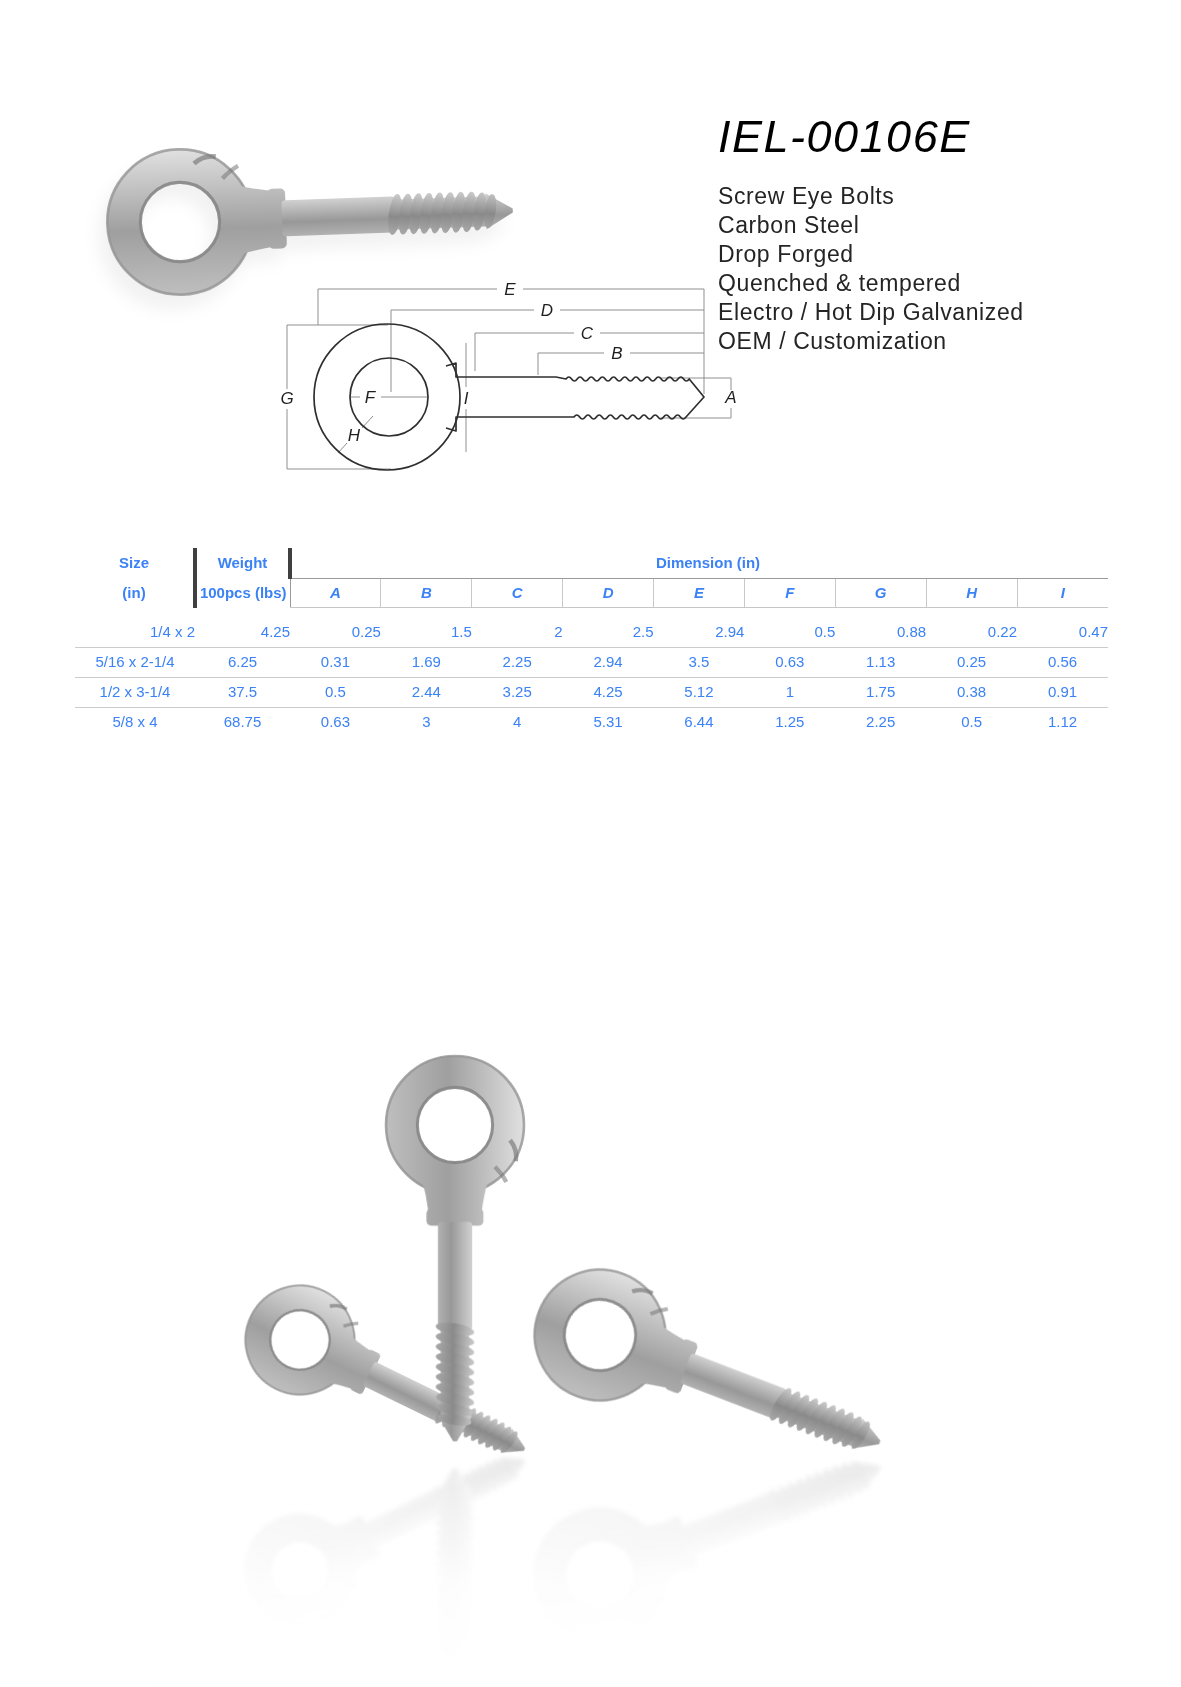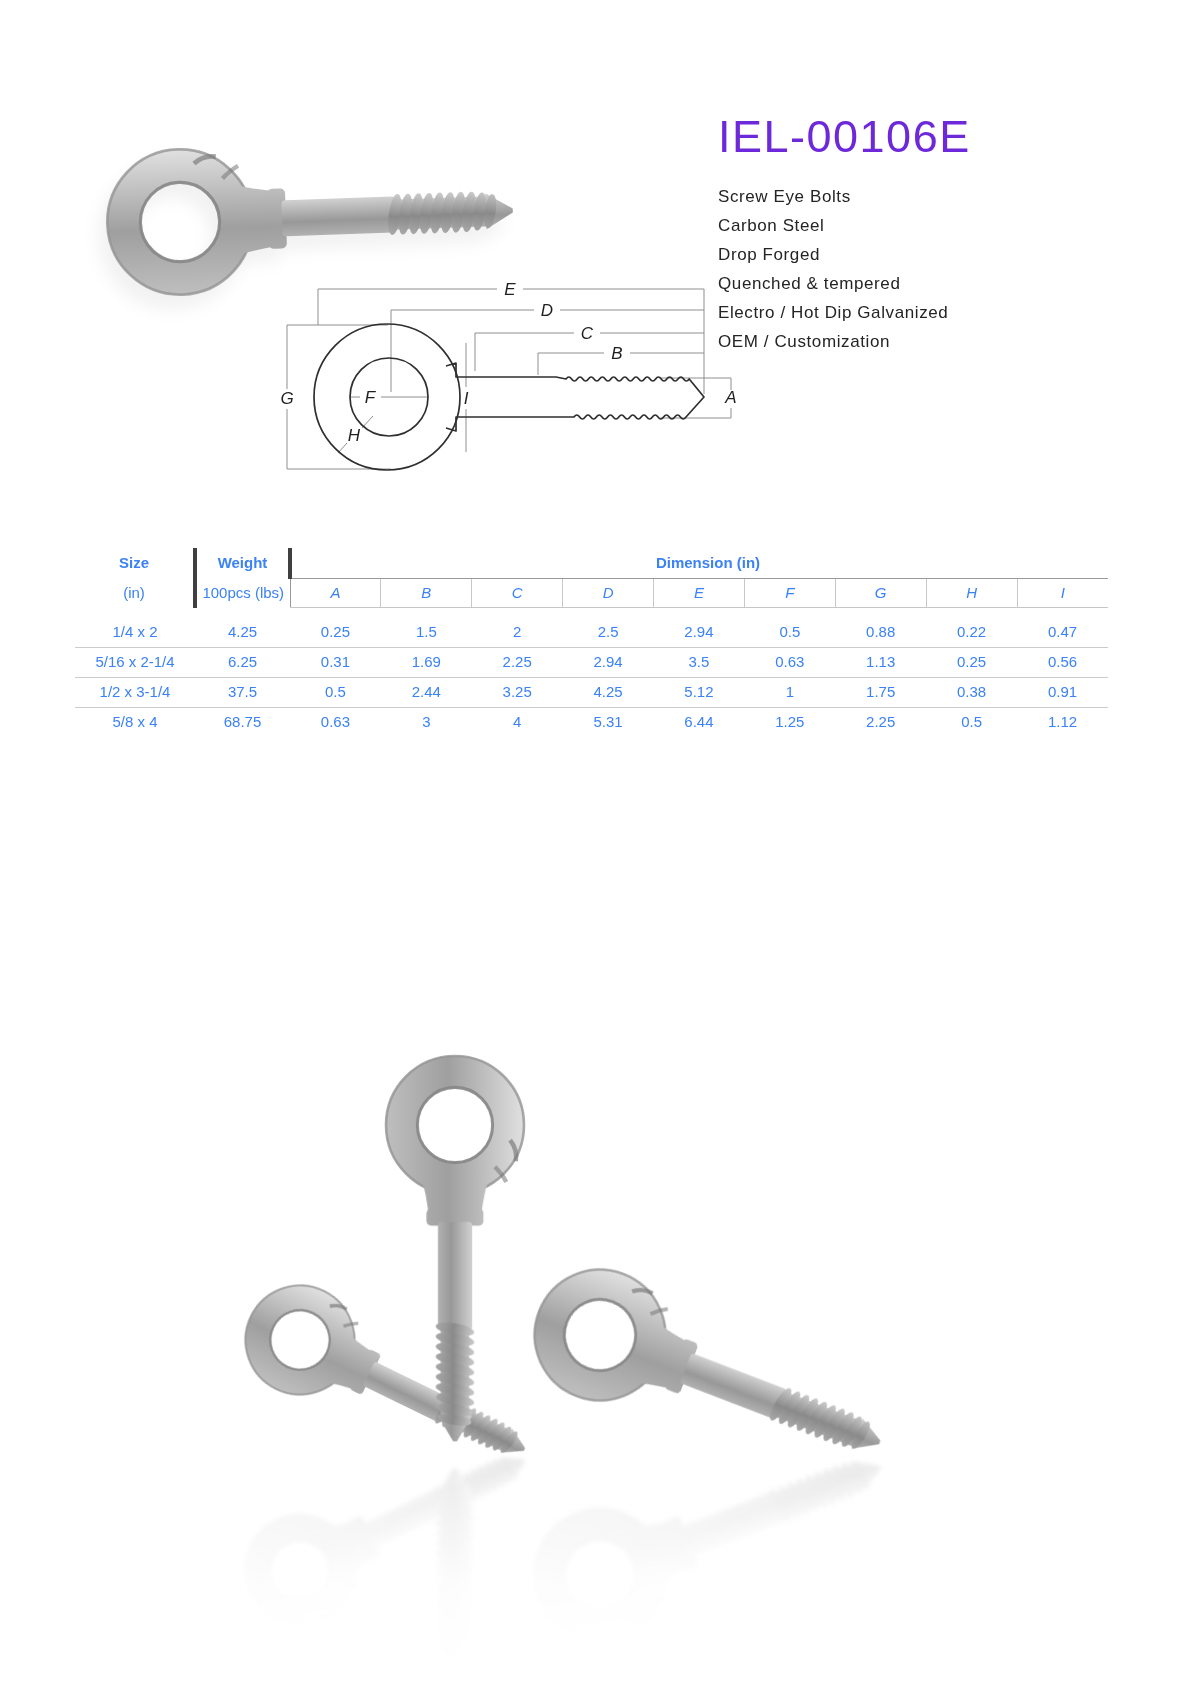--- a/index.html
+++ b/index.html
@@ -1,41 +1,41 @@
 <!DOCTYPE html>
 <html><head>
 <meta charset="utf-8">
 <style>
   html,body{margin:0;padding:0;background:#ffffff;}
   body{width:1181px;height:1687px;position:relative;overflow:hidden;
        font-family:"Liberation Sans",sans-serif;color:#1c1c1c;}
 
   
   .title-block{position:absolute;left:718px;top:112px;}
-  .product-code{font-size:45px;letter-spacing:1.5px;color:#6d28d9;line-height:1.1;}
+  .product-code{font-size:45px;letter-spacing:1.5px;color:#000000;line-height:1.1;font-style:italic;}
   .features{margin-top:20px;}
-  .feature{font-size:17px;letter-spacing:.6px;line-height:29px;color:#242424;}
+  .feature{font-size:23px;letter-spacing:.6px;line-height:29px;color:#242424;}
 
   
   .abs{position:absolute;}
   svg{display:block;}
 
   
   .spec-table{position:absolute;left:75px;top:548px;width:1033px;
               border-collapse:collapse;table-layout:fixed;font-size:15px;color:#3b82f6;}
   .spec-table th,.spec-table td{font-weight:normal;text-align:center;padding:0;line-height:1.1;}
   .hrow1 th{font-weight:bold;height:30px;vertical-align:middle;font-size:15px;}
-  .hrow2 th{height:28px;vertical-align:middle;}
+  .hrow2 th{height:28px;vertical-align:middle;font-weight:bold;}
   .hrow2 th.dim{font-style:italic;border-bottom:1px solid #c6c6c6;border-left:1px solid #c9c9c9;}
   .hrow2 th.dim.first{border-left:1px solid #9a9a9a;}
   .div-strong{border-left:4px solid #404040;}
   th.dimspan{border-bottom:1px solid #9a9a9a;padding-left:16px;}
   .spec-table tbody td{height:29px;}
   .spec-table tbody tr.sep td{border-top:1.5px solid #cccccc;}
-  .spec-table tbody tr.firstdata td{padding-top:10px;}
+  .spec-table tbody tr.firstdata td{padding-top:10px;text-align:right;}
 
   
   .fade-overlay{position:absolute;left:150px;top:1450px;width:880px;height:237px;
     background:linear-gradient(to bottom,rgba(255,255,255,0) 0%,
                rgba(255,255,255,.85) 55%,#ffffff 100%);}
 </style>
 </head>
 <body>
 
 <svg width="0" height="0" style="position:absolute" aria-hidden="true">

